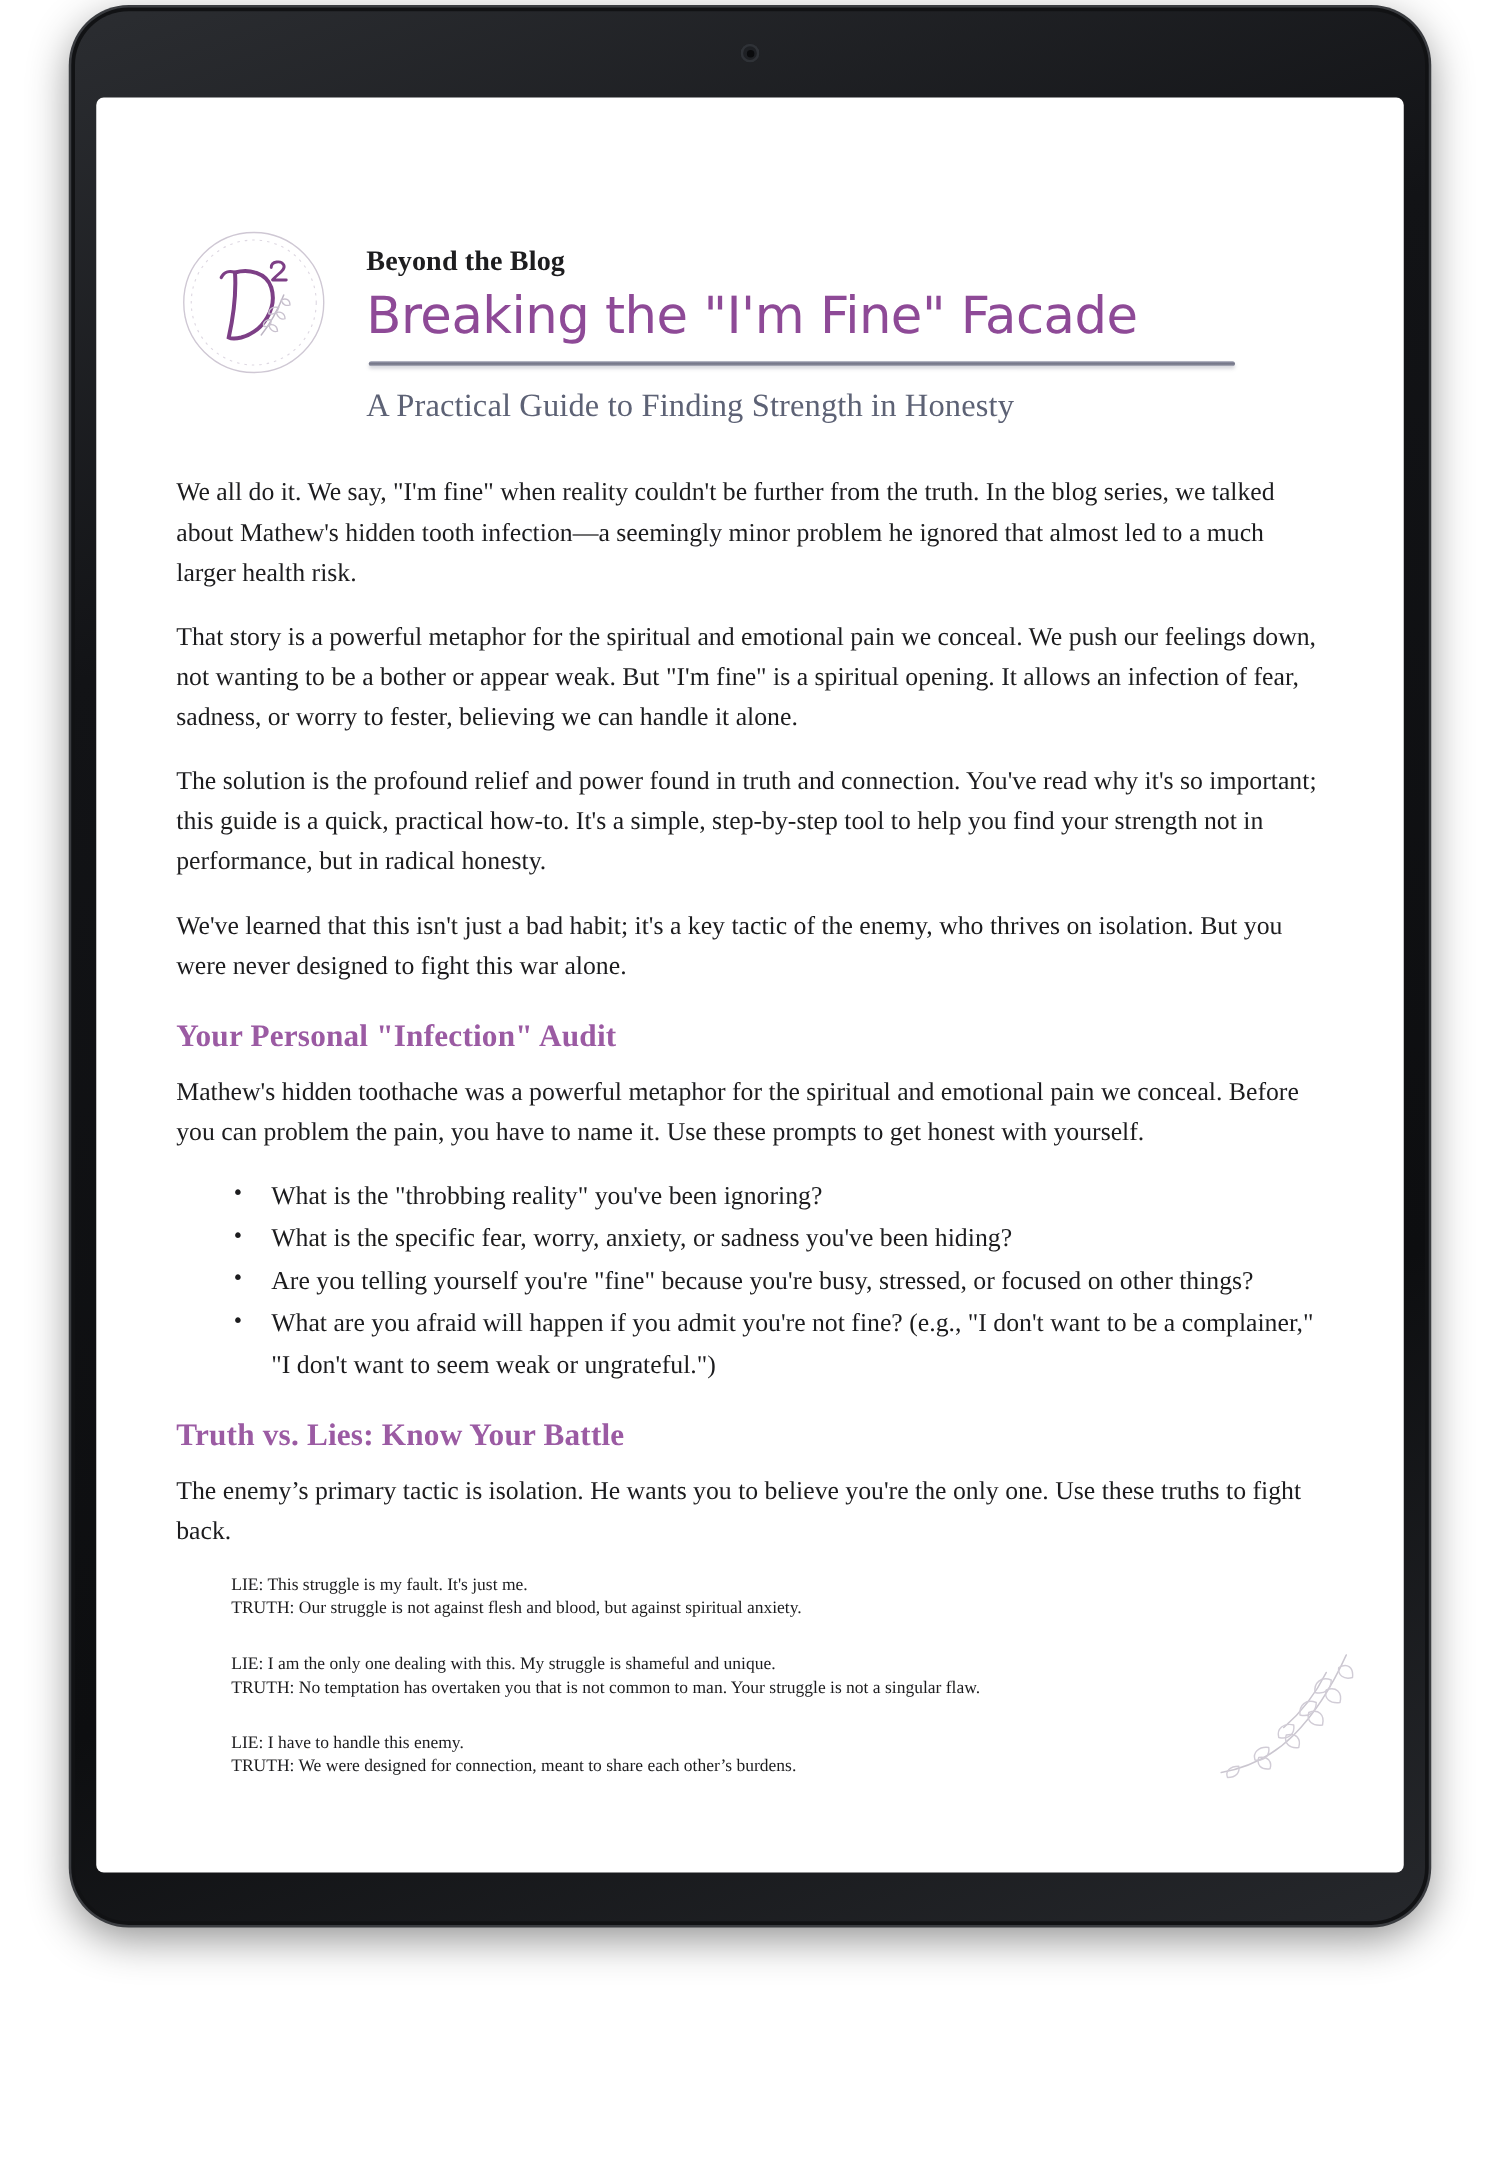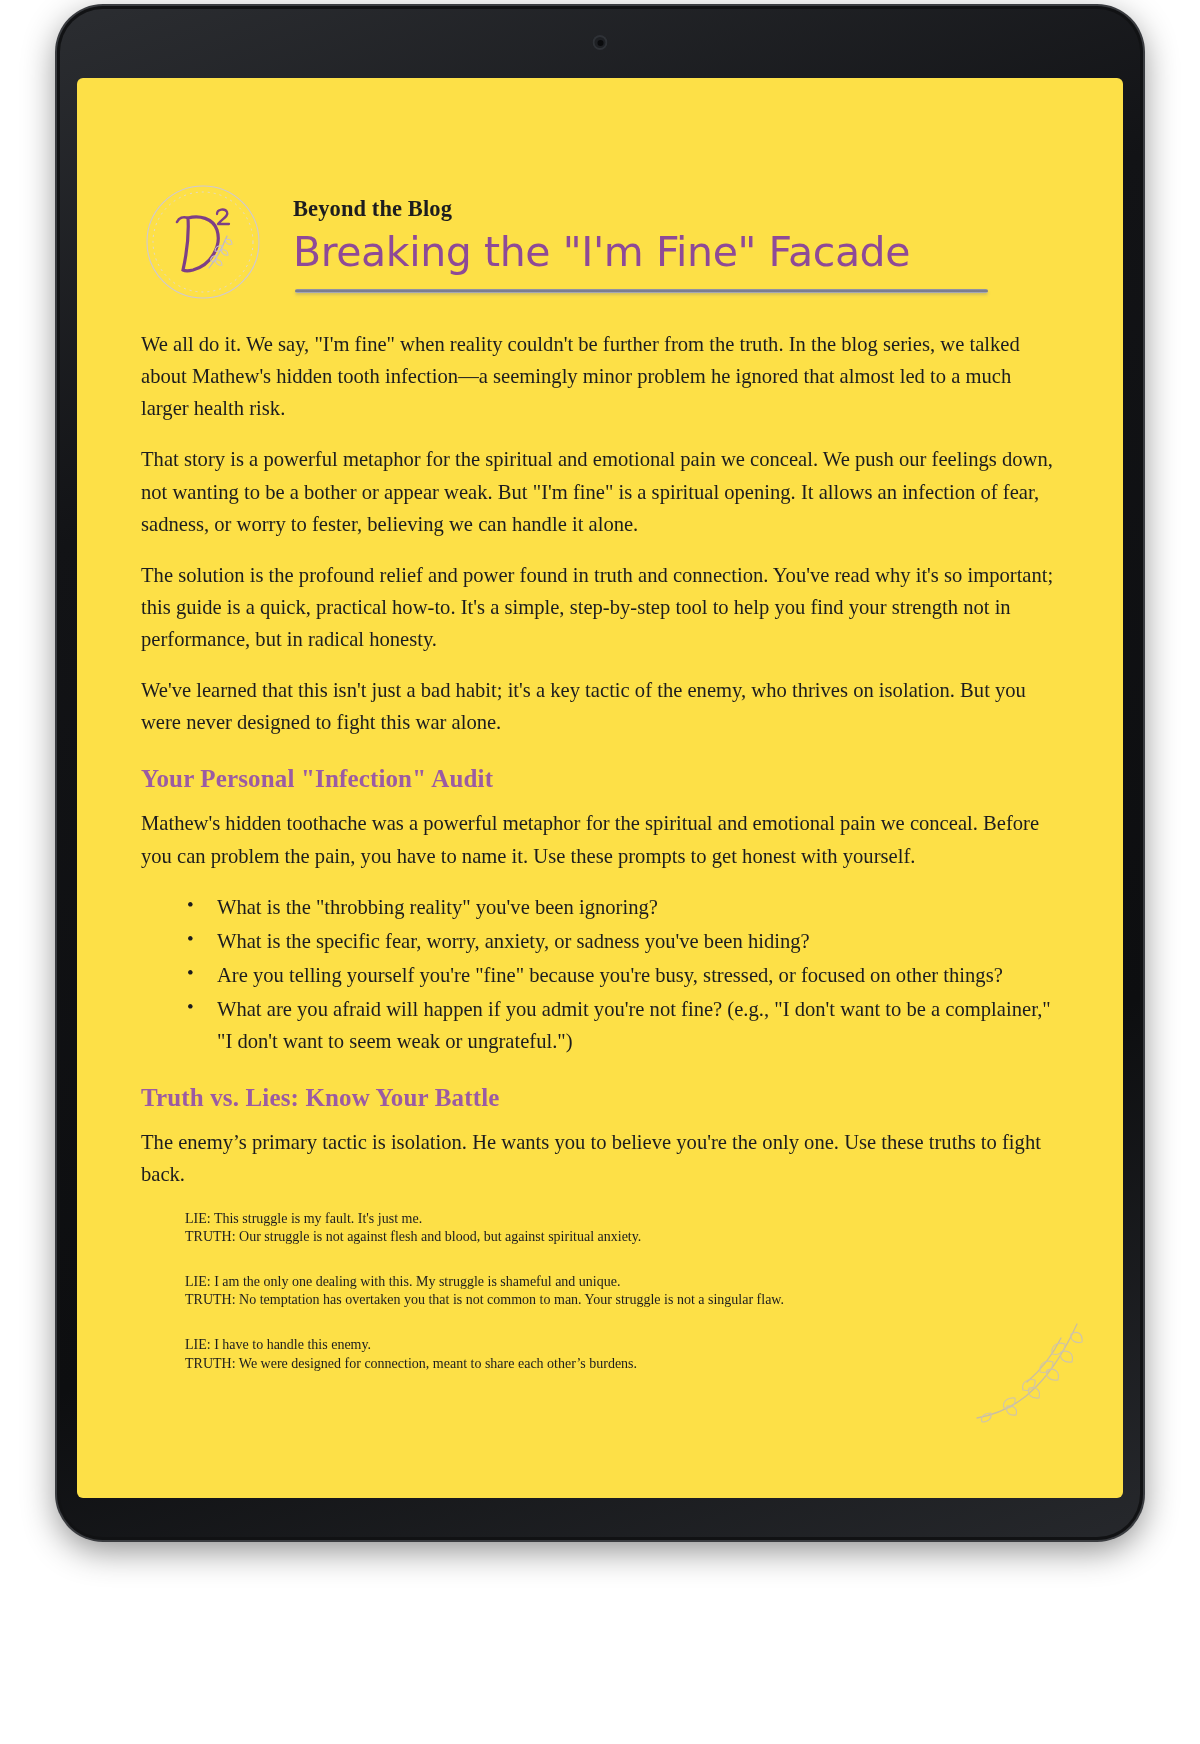--- a/index.html
+++ b/index.html
@@ -59,21 +59,21 @@
     background: #0a0b0d;
   }
 
   
   .page {
     position: absolute;
     left: 20px;
     top: 72px;
     width: 1046px;
     height: 1420px;
-    background: #fde047;
+    background: #ffffff;
     border-radius: 6px;
     overflow: hidden;
   }
 
   .page-pad {
     position: relative;
     padding: 96px 58px 0 62px;
     height: 100%;
   }
 
@@ -129,21 +129,21 @@
   .doc-subtitle {
     font-family: "Liberation Serif", serif;
     font-size: 26px;
     color: #5d6275;
     margin-top: 17px;
     letter-spacing: 0.1px;
   }
 
   
   .doc-body {
-    margin-top: 26px;
+    margin-top: 38px;
     padding: 0 6px 0 2px;
   }
 
   .para {
     font-family: "Liberation Serif", serif;
     font-size: 20.6px;
     line-height: 1.56;
     color: #1c1c1e;
     margin-bottom: 19px;
     text-align: left;
@@ -238,20 +238,21 @@
                 <path d="M74 74 C 70 73, 67 76, 68 79 C 72 80, 74 78, 74 74 Z"></path>
                 <path d="M72 78 C 76 77, 79 79, 79 83 C 76 84, 73 82, 72 78 Z"></path>
               </g>
             </svg>
           </div>
 
           <div class="header-text">
             <div class="eyebrow">Beyond the Blog</div>
             <div class="doc-title">Breaking the "I'm Fine" Facade</div>
             <div class="title-rule"></div>
+            <div class="doc-subtitle">A Practical Guide to Finding Strength in Honesty</div>
           </div>
         </div>
 
         <div class="doc-body">
 
           <p class="para">We all do it. We say, "I'm fine" when reality couldn't be further from the truth. In the blog series, we talked about Mathew's hidden tooth infection—a seemingly minor problem he ignored that almost led to a much larger health risk.</p>
           <p class="para">That story is a powerful metaphor for the spiritual and emotional pain we conceal. We push our feelings down, not wanting to be a bother or appear weak. But "I'm fine" is a spiritual opening. It allows an infection of fear, sadness, or worry to fester, believing we can handle it alone.</p>
           <p class="para">The solution is the profound relief and power found in truth and connection. You've read why it's so important; this guide is a quick, practical how-to. It's a simple, step-by-step tool to help you find your strength not in performance, but in radical honesty.</p>
           <p class="para">We've learned that this isn't just a bad habit; it's a key tactic of the enemy, who thrives on isolation. But you were never designed to fight this war alone.</p>
 

